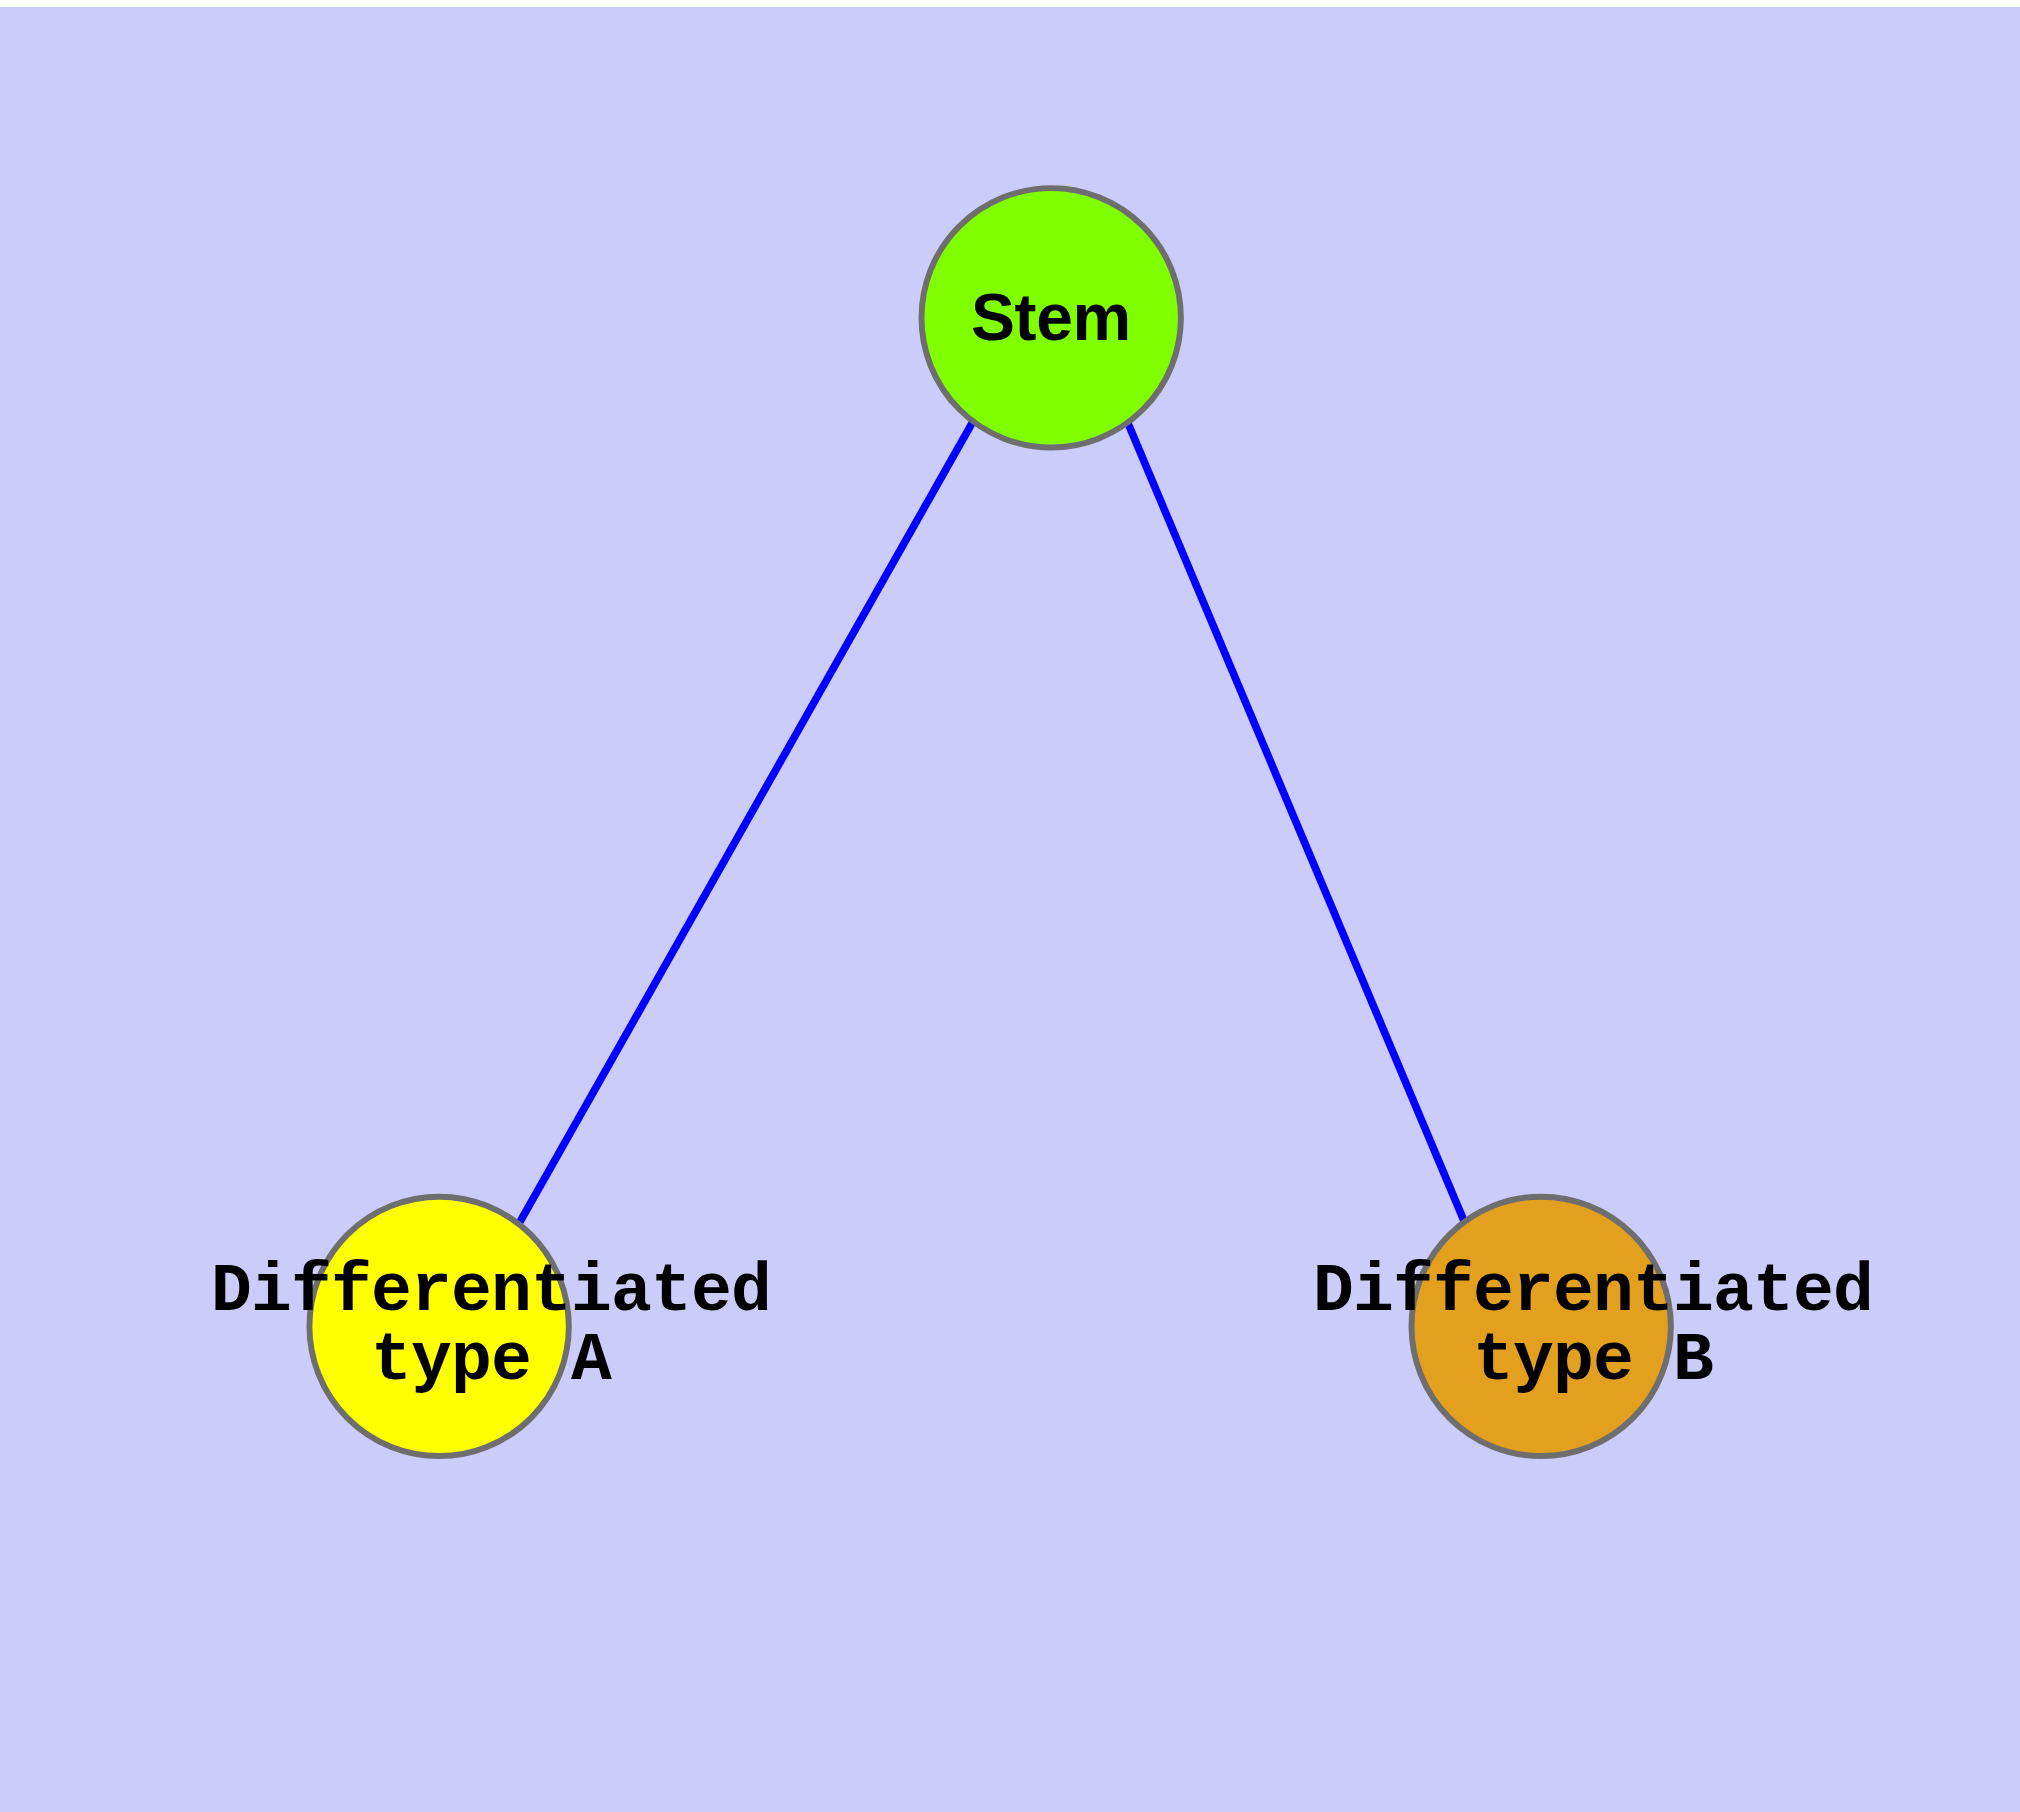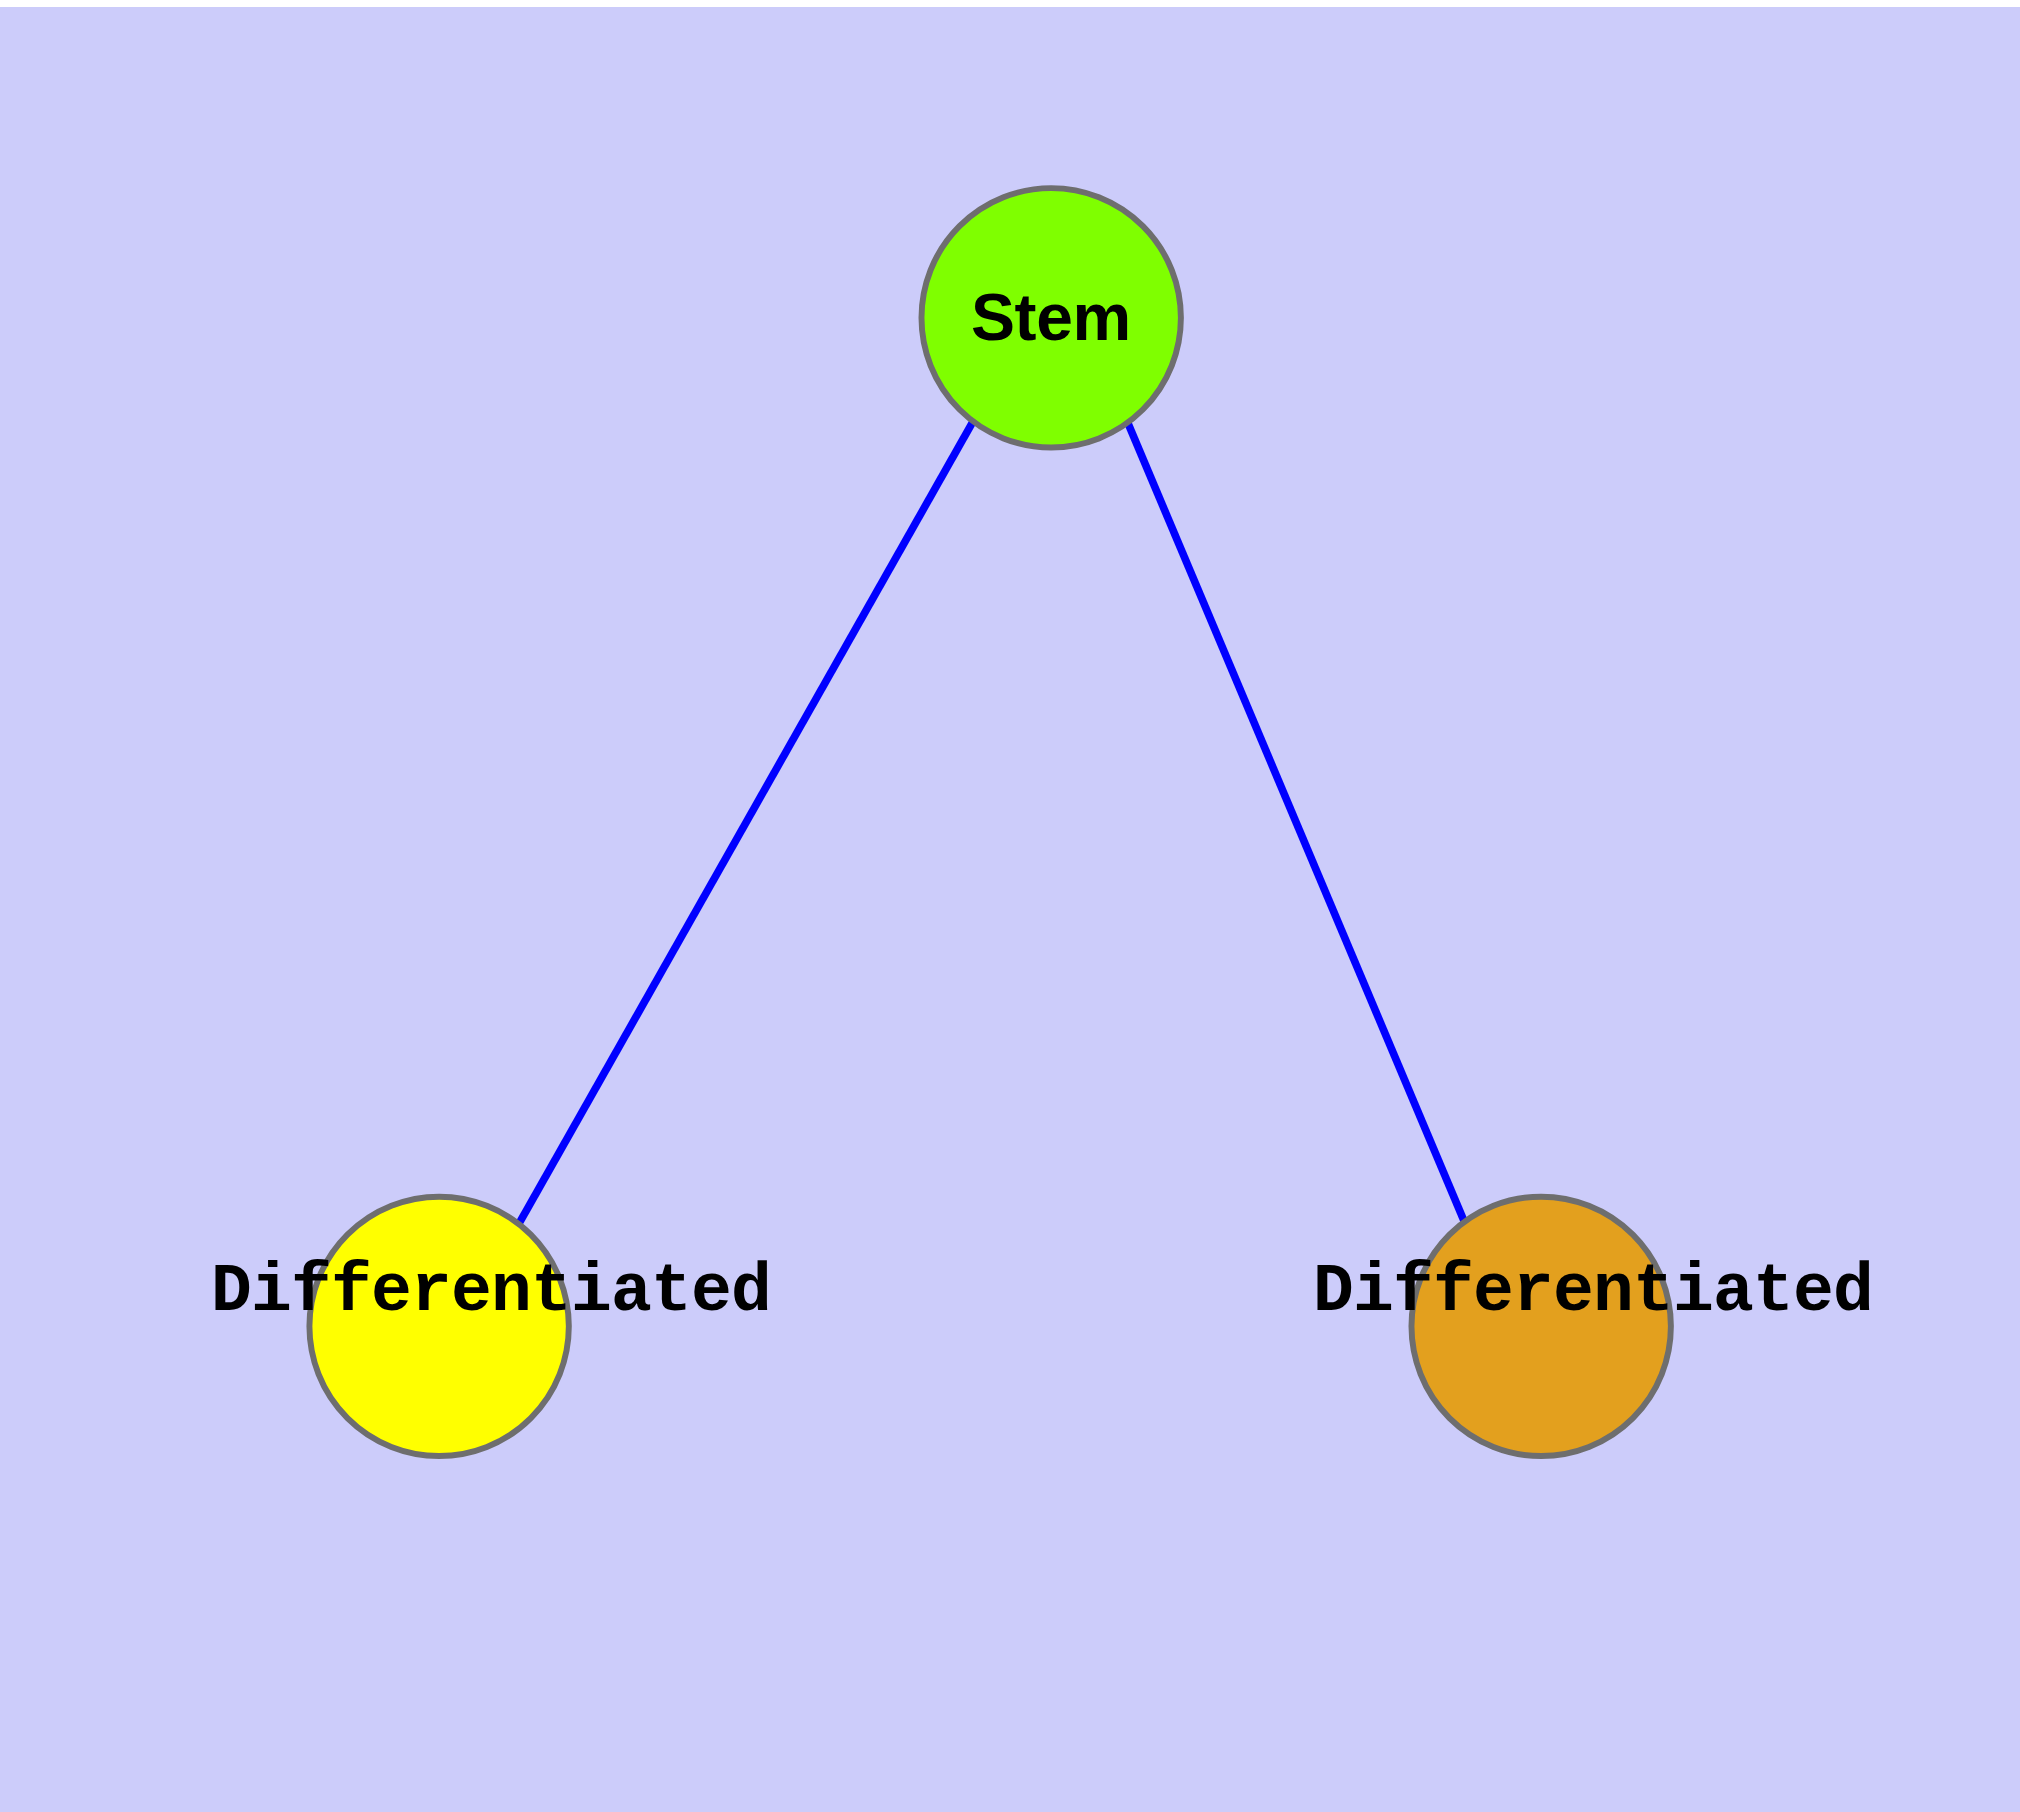--- a/index.html
+++ b/index.html
@@ -67,19 +67,21 @@
         <circle cx="1818" cy="1565" r="153" fill="#e3a01e" stroke="#6e6e6e" stroke-width="7"></circle>
       </g>
   </svg>
 
   <div id="labels-layer">
       <div class="node-label stem" style="left: 971px; top: 284px;">
         <div>Stem</div>
       </div>
       <div class="node-label leaf" style="left: 211px; top: 1257px;">
         <div>Differentiated</div>
+        <div>type A</div>
       </div>
       <div class="node-label leaf" style="left: 1313px; top: 1257px;">
         <div>Differentiated</div>
+        <div>type B</div>
       </div>
     </div>
 </div>
 
 
 </body></html>

